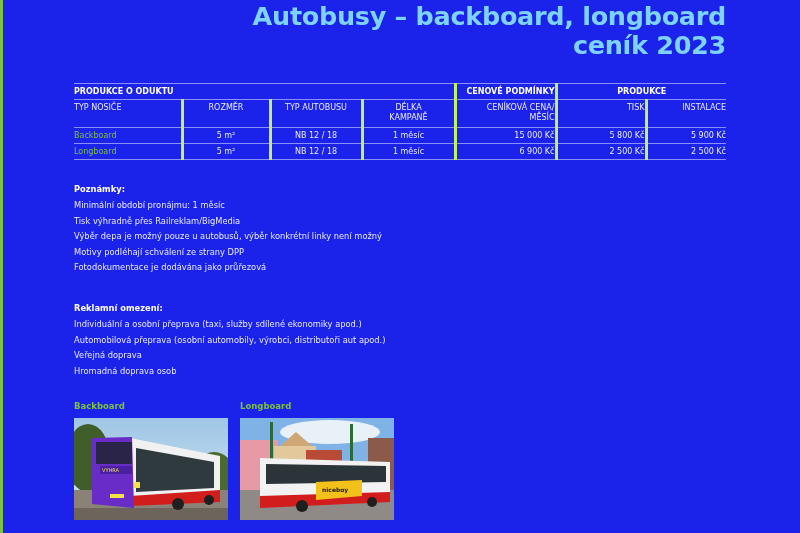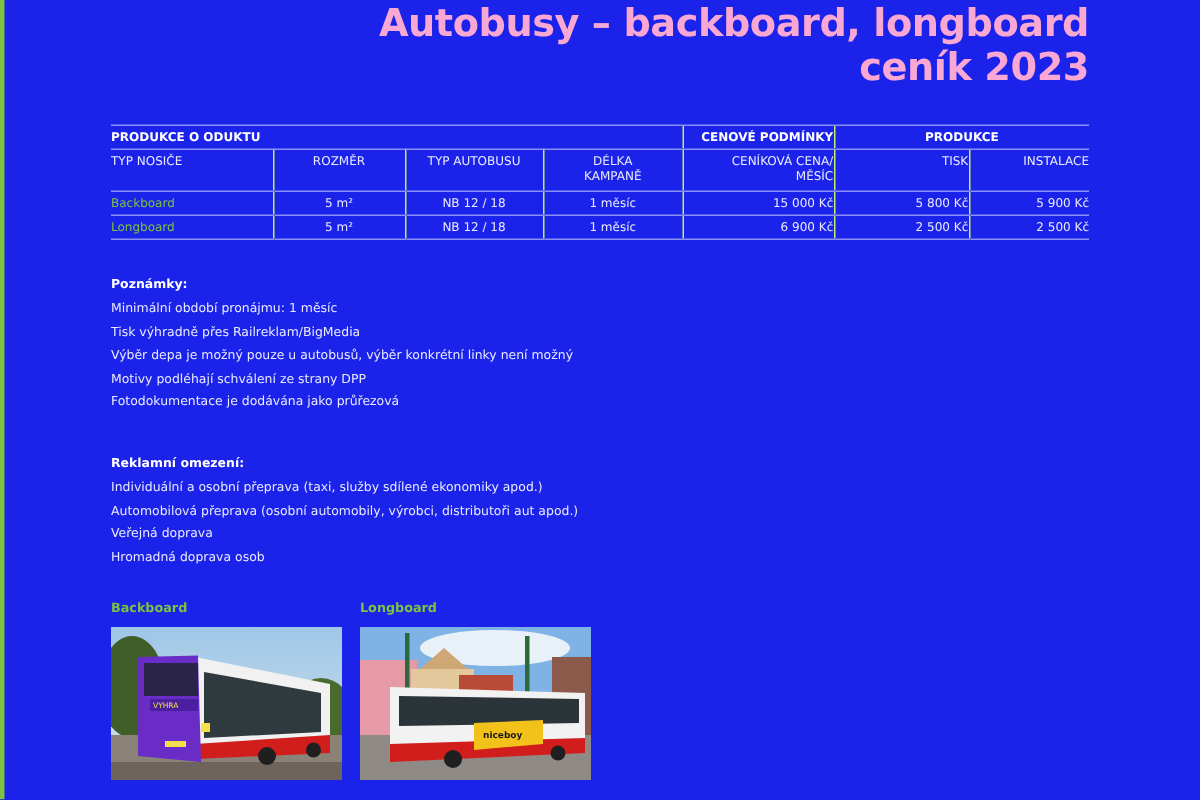--- a/index.html
+++ b/index.html
@@ -9,41 +9,41 @@
       font-family: "DejaVu Sans", sans-serif;
       color: #ffffff;
     }
     .page { position: relative; width: 800px; height: 533px; }
     .left-bar {
       position: absolute; left: 0; top: 0; width: 3px; height: 533px;
       background: #7cc243;
     }
     .title {
       position: absolute; right: 74px; top: 2px;
-      text-align: right; color: #f9a8d4;
+      text-align: right; color: #7dd3fc;
       font-weight: bold; font-size: 25.5px; line-height: 29px;
       letter-spacing: -0.3px;
     }
     table.price {
       position: absolute; left: 74px; top: 83px; width: 652px;
       border-collapse: collapse; font-size: 8px; color: #e8eaff;
     }
     table.price td, table.price th {
       border-bottom: 1px solid #8a90f5;
       padding: 3px 0 2px 0;
       font-weight: normal; vertical-align: top;
     }
     table.price tr.group th {
       border-top: 1px solid #8a90f5;
       font-weight: bold; color: #ffffff; font-size: 8px;
       padding: 3px 0 2px 0; height: 16px;
     }
     table.price tr.cols th { height: 28px; line-height: 10px; }
     table.price tr.data td { height: 16px; padding-top: 3px; }
-    .vr { border-left: 1px solid #bef264; }
+    .vr { border-left: 3px solid #bef264; }
     .l { text-align: left; }
     .c { text-align: center; }
     .r { text-align: right; padding-right: 0 !important; }
     .name-green { color: #7cc243; font-weight: bold; }
 
     .section { position: absolute; left: 74px; font-size: 8.3px; color: #e8eaff; }
     .section .head { font-weight: bold; color: #ffffff; margin-bottom: 4px; }
     .section .item { line-height: 15.6px; }
     .notes { top: 184px; }
     .limits { top: 303px; }

